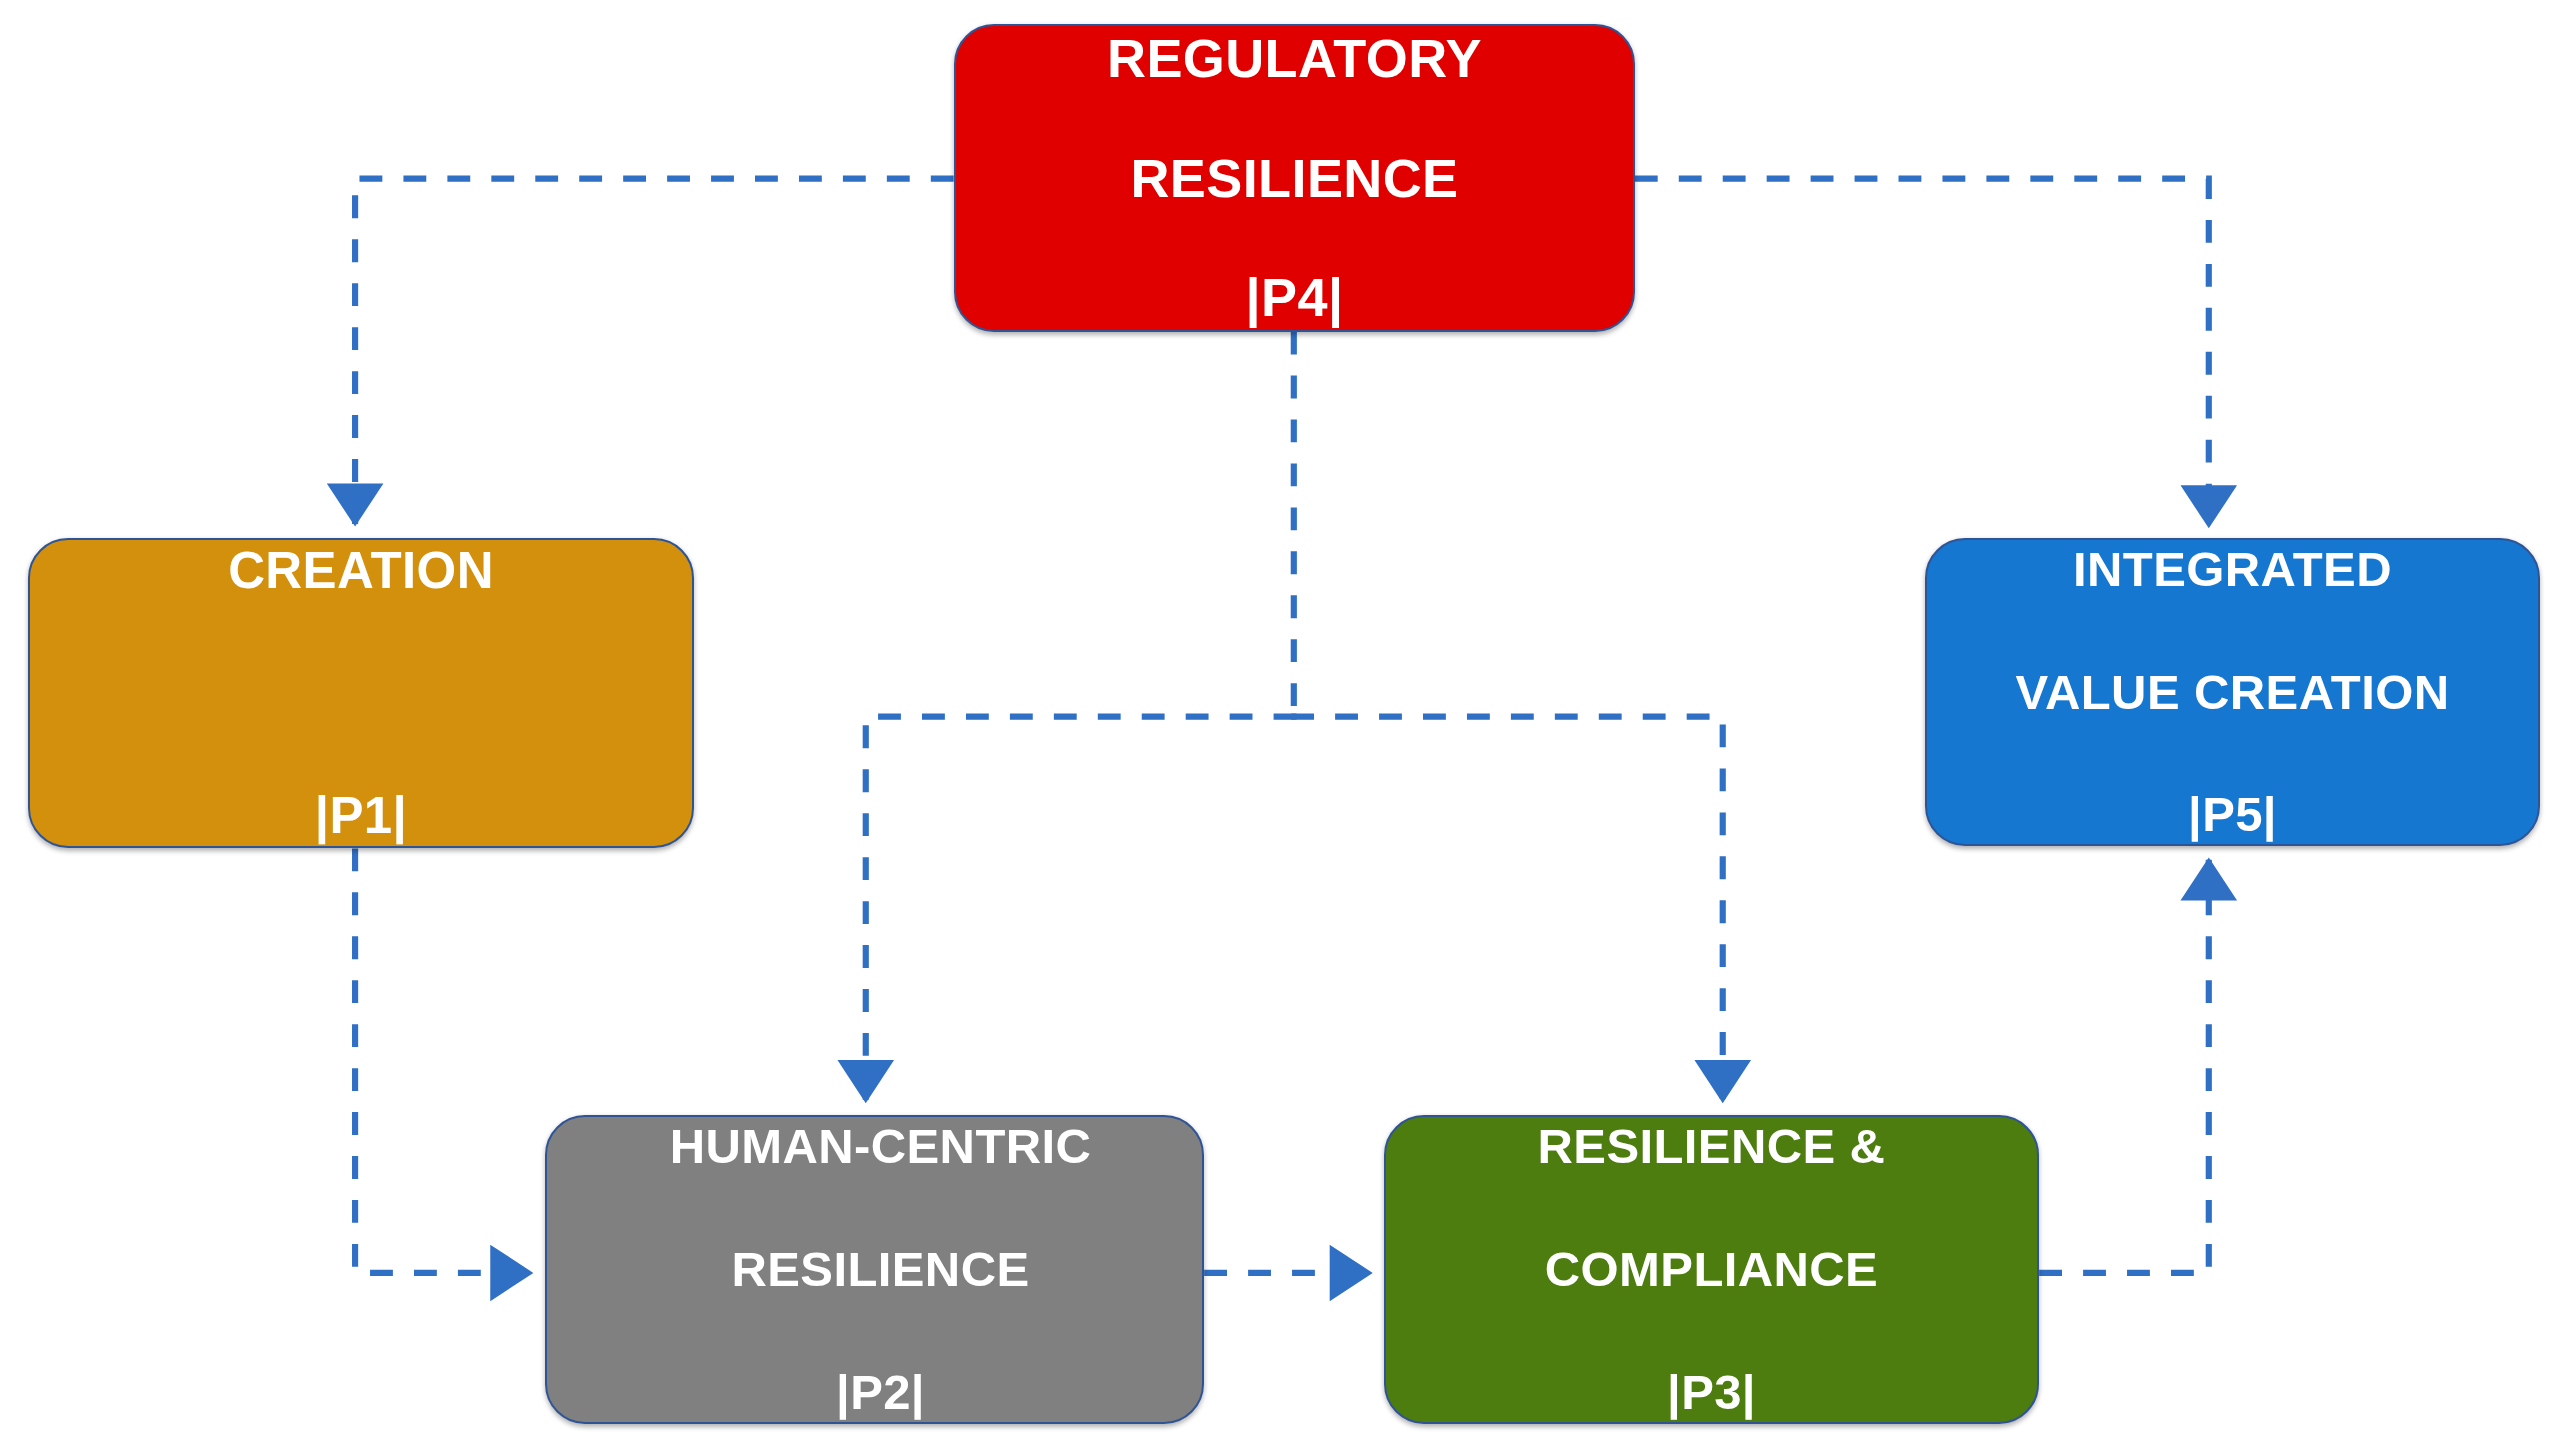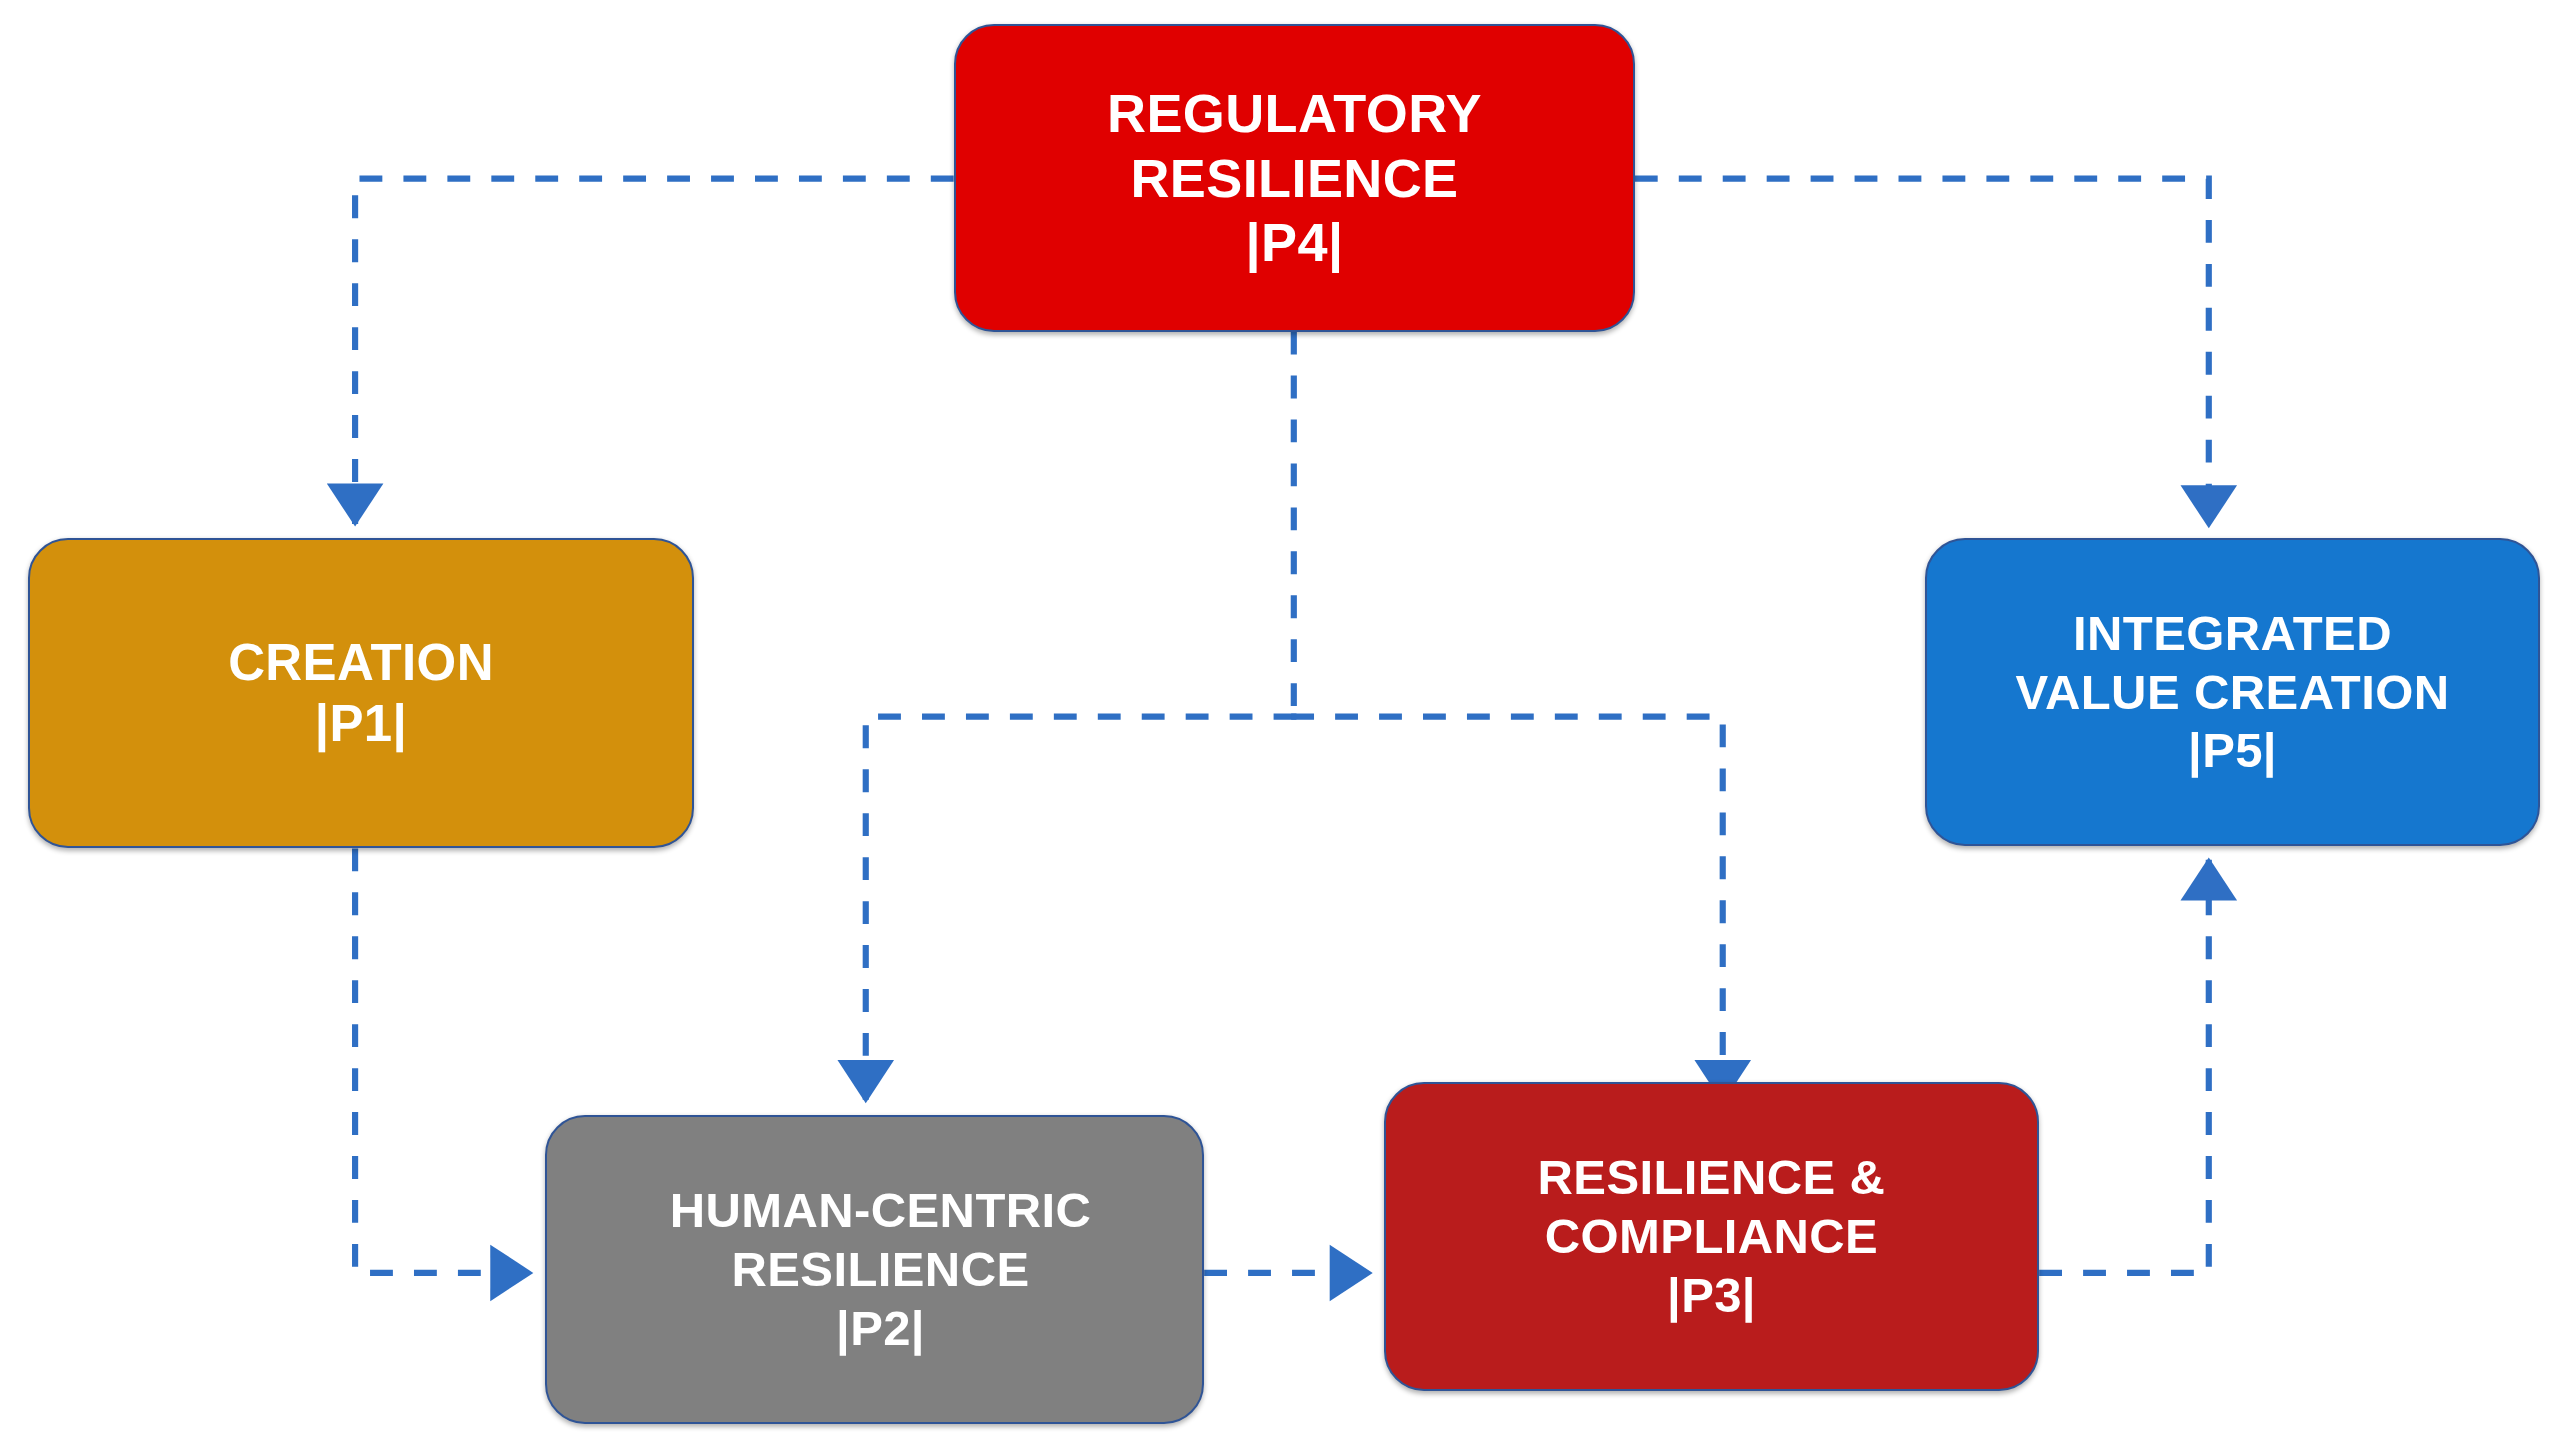--- a/index.html
+++ b/index.html
@@ -26,38 +26,39 @@
     pointer-events: none;
   }
   .node {
     position: absolute;
     box-sizing: border-box;
     border-radius: 40px;
     border: 2.6px solid #2f5496;
     display: flex;
     flex-direction: column;
     align-items: center;
-    justify-content: center;
+    justify-content: space-between;
     text-align: center;
     color: #ffffff;
     font-weight: bold;
     letter-spacing: 0.4px;
     line-height: 1.20;
     box-shadow: 0 2.6px 5.3px rgba(0,0,0,0.30);
     z-index: 3;
+    gap: 42px;
   }
   .node .line {
     display: block;
     white-space: nowrap;
   }
   #node-p4 { left: 954px; top: 24px;   width: 681px; height: 308px; background: #e00000; font-size: 54px; }
   #node-p1 { left: 28px;   top: 538px;  width: 666px; height: 310px; background: #d3900c; font-size: 51px; }
   #node-p5 { left: 1925px; top: 538px;  width: 615px; height: 308px; background: #1577cf; font-size: 49px; }
   #node-p2 { left: 545px;  top: 1115px; width: 659px; height: 309px; background: #808080; font-size: 49px; padding-left: 12px; }
-  #node-p3 { left: 1384px; top: 1082px; width: 655px; height: 309px; background: #b91c1c; font-size: 49px; }
+  #node-p3 { left: 1384px; top: 1115px; width: 655px; height: 309px; background: #4d7c0f; font-size: 49px; }
 </style>
 </head>
 <body>
 
 <div id="canvas">
 
   <svg id="edge-layer" viewBox="0 0 2916 1656" width="2563" height="1456" xmlns="http://www.w3.org/2000/svg">
     <defs>
       <marker id="arrow-down" markerWidth="10" markerHeight="10" refX="5" refY="8.2" orient="0" markerUnits="strokeWidth">
         <path d="M0.4,1.6 L9.6,1.6 L5,8.6 Z" fill="#2f6fc4"></path>

